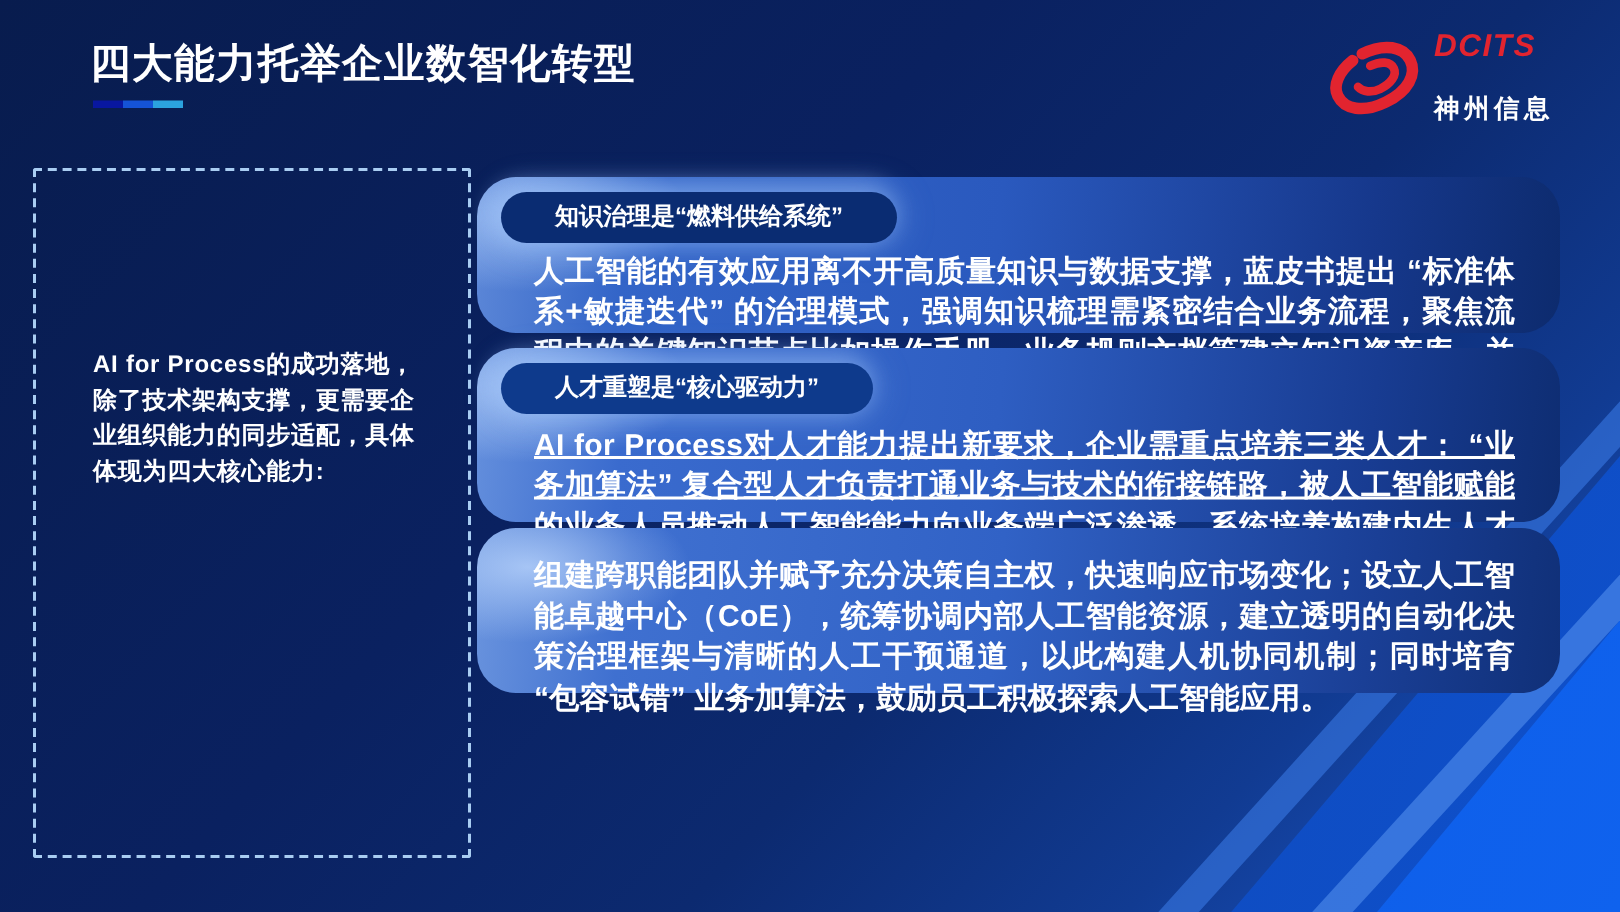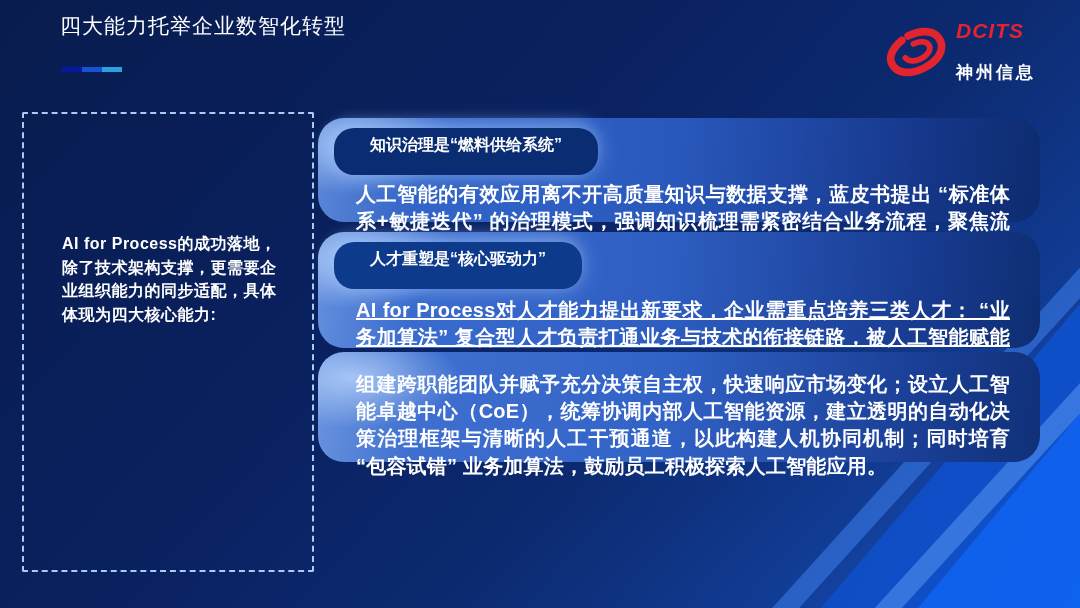--- a/index.html
+++ b/index.html
@@ -14,22 +14,22 @@
   
   .deco{ position:absolute; inset:0; z-index:0; }
   .deco > div{ position:absolute; inset:0; }
   .band-1{ background:linear-gradient(115deg,#12409e,#0e50cc); clip-path:polygon(76% 100%,100% 50%,100% 100%); }
   .band-2{ background:linear-gradient(115deg,#0c4fd2,#0f62ee); clip-path:polygon(85% 100%,100% 68%,100% 100%); }
   .line-1{ background:rgba(60,125,235,.55); clip-path:polygon(71.5% 100%,74% 100%,100% 49%,100% 44%); }
   .line-2{ background:rgba(95,155,245,.5); clip-path:polygon(81% 100%,83.5% 100%,100% 68%,100% 63%); }
 
   
   .title{
-    position:absolute; left:60px; top:12px; z-index:2;
-    color:#ffffff; font-size:21px; font-weight:400; letter-spacing:1px;
+    position:absolute; left:60px; top:24px; z-index:2;
+    color:#ffffff; font-size:27px; font-weight:700; letter-spacing:1px;
   }
   .title-underline{ position:absolute; left:62px; top:67px; z-index:2; display:flex; }
   .title-underline span{ display:block; width:20px; height:5px; }
   .seg-1{ background:#0817a0; }
   .seg-2{ background:#1553d6; }
   .seg-3{ background:#2ba2de; }
 
   
   .logo{ position:absolute; right:44px; top:20px; z-index:2; display:flex; align-items:center; gap:8px; }
   .logo .swirl{ width:64px; height:56px; display:block; }
@@ -57,21 +57,21 @@
     background:radial-gradient(150px 70px at 34px 26px,rgba(185,212,252,.8),rgba(185,212,252,0) 72%),
       linear-gradient(96deg,#6590dd 0%,#3a6bce 14%,#2e5ec2 48%,#183c92 82%,#0e2d72 100%); }
   .card-3{ height:110px; margin-bottom:6px;
     background:radial-gradient(150px 70px at 34px 26px,rgba(185,212,252,.8),rgba(185,212,252,0) 72%),
       linear-gradient(96deg,#6a94de 0%,#3f70d0 14%,#3162c6 48%,#1a3f96 82%,#103078 100%); }
   .card-4{ height:112px;
     background:radial-gradient(170px 80px at 40px 26px,rgba(215,230,253,.9),rgba(215,230,253,0) 72%),
       linear-gradient(96deg,#a7c4f0 0%,#7ca6e6 16%,#5585dc 48%,#3a6cd2 82%,#2f62ca 100%); }
 
   .pill{
-    display:inline-block; margin-left:-22px; height:47px; line-height:34px;
+    display:inline-block; margin-left:-22px; height:34px; line-height:34px;
     padding:0 36px; border-radius:20px;
     font-size:16px; font-weight:700; color:#ffffff; white-space:nowrap;
     box-shadow:-4px -3px 14px 3px rgba(160,195,248,.45), 0 0 20px 6px rgba(130,175,240,.25);
   }
   .pill-1{ background:#0a2c72; }
   .pill-2{ background:#0e3a8c; }
   .pill-3{ background:#1e5cbe; }
   .pill-4{ background:linear-gradient(90deg,#9dc0f0,#6b9fe4); padding:0 30px; }
 
   .card .body{

